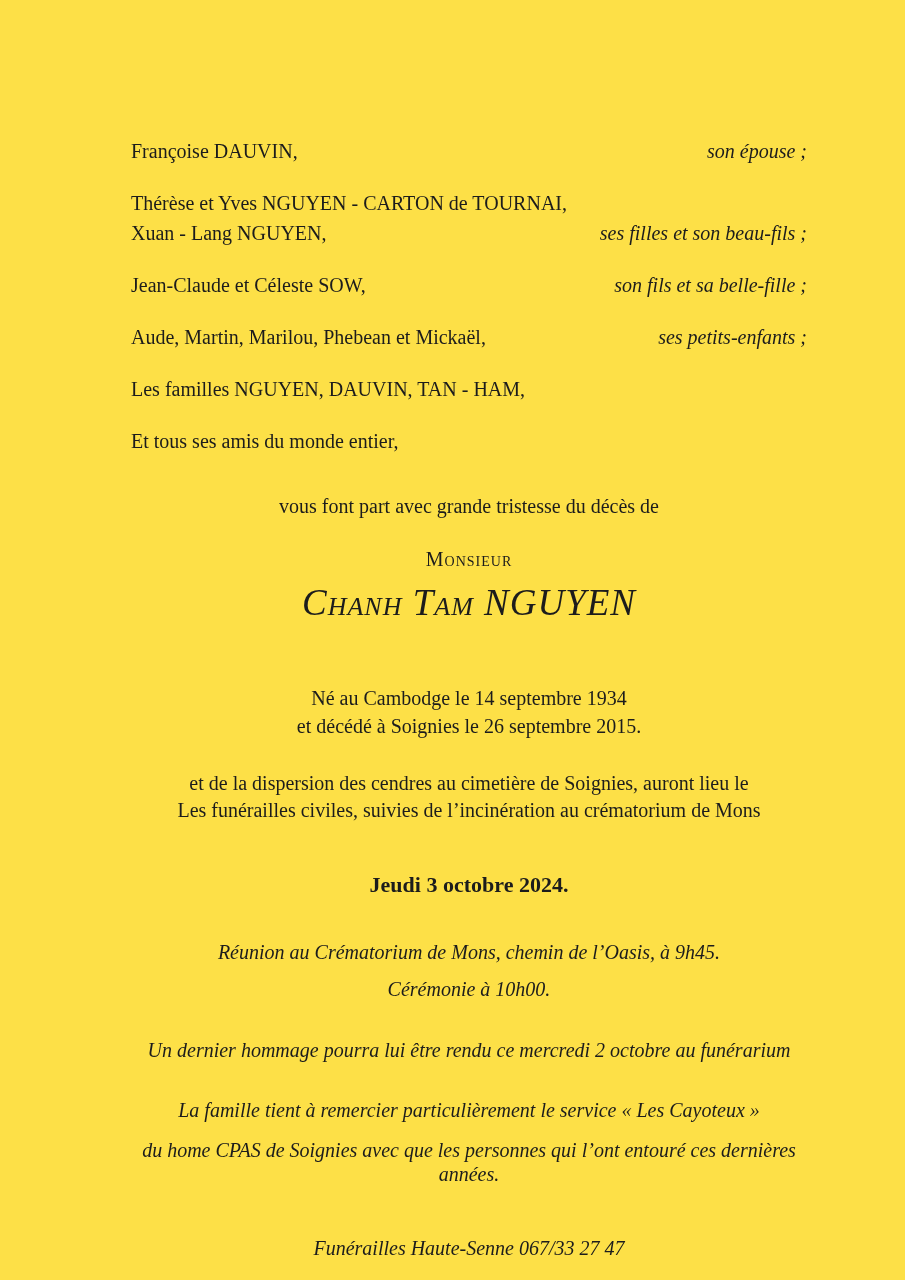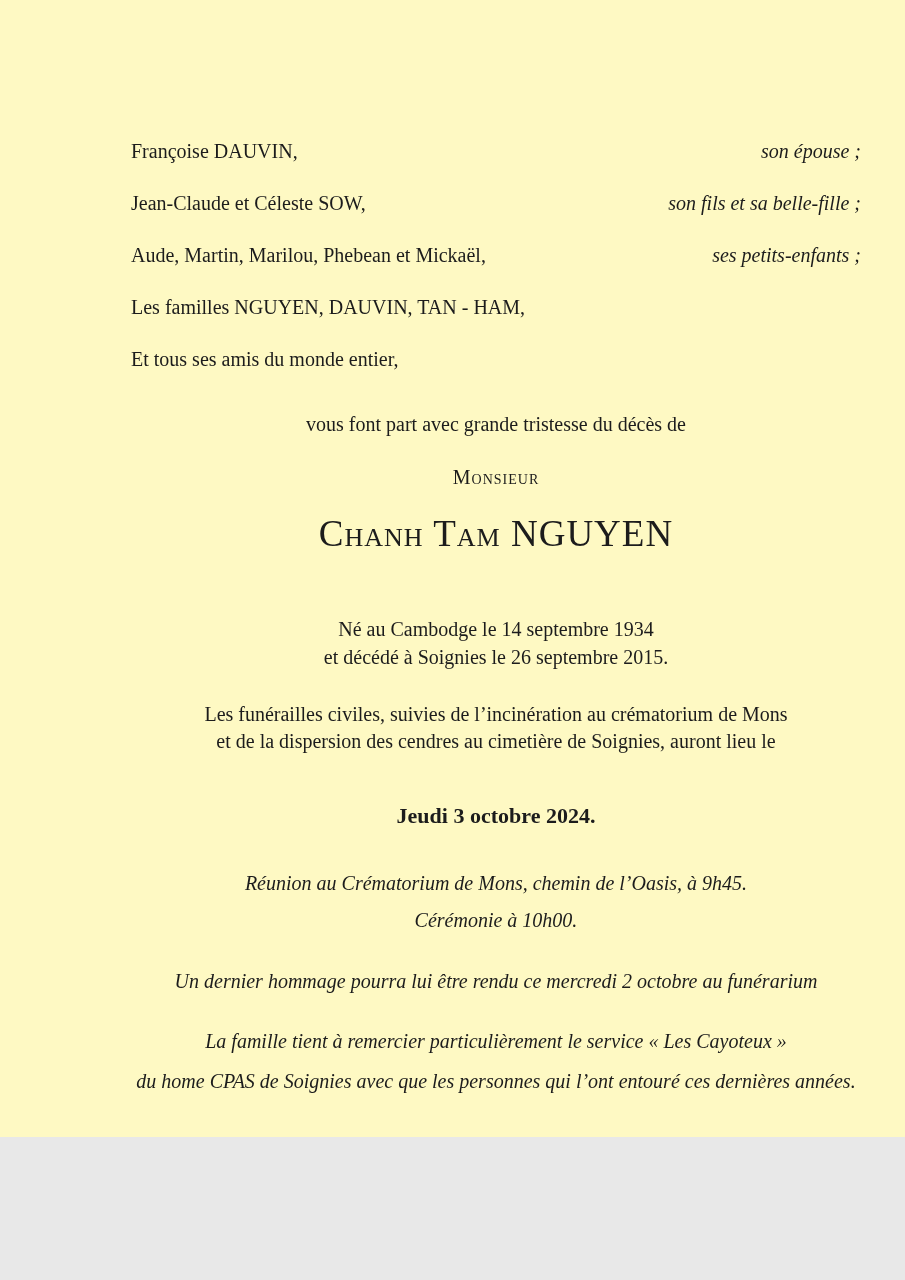--- a/index.html
+++ b/index.html
@@ -3,28 +3,28 @@
 <meta charset="utf-8">
 <style>
   html, body {
     margin: 0;
     padding: 0;
     background: #e8e8e8;
   }
   .page {
     position: relative;
     width: 905px;
-    height: 1137px;
+    height: 1280px;
     margin: 0 auto;
-    background: #fef9c3;
+    background: #fde047;
     color: #1c1c1c;
     font-family: "Liberation Serif", "DejaVu Serif", serif;
     font-size: 20px;
     box-sizing: border-box;
-    padding: 136px 44px 0 131px;
+    padding: 136px 98px 0 131px;
     overflow: hidden;
   }
   .family-row {
     display: flex;
     justify-content: space-between;
     align-items: flex-end;
     margin-bottom: 22px;
   }
   .family-names .name-line {
     line-height: 30px;
@@ -42,25 +42,26 @@
     line-height: 28px;
   }
   .title-line {
     margin-top: 22px;
     font-variant: small-caps;
     font-size: 20px;
     letter-spacing: 1px;
     line-height: 34px;
   }
   .name-big {
-    margin-top: 19px;
+    margin-top: 6px;
     font-variant: small-caps;
     font-size: 37px;
     letter-spacing: 1px;
     line-height: 42px;
+    font-style: italic;
   }
   .birth-block {
     margin-top: 60px;
     line-height: 28px;
     text-align: center;
   }
   .funeral-block {
     margin-top: 30px;
     line-height: 27px;
   }
@@ -87,20 +88,27 @@
 
 <div class="page">
 
   <div class="family-row">
     <div class="family-names">
       <div class="name-line">Françoise DAUVIN,</div>
     </div>
     <div class="relation">son épouse ;</div>
   </div>
 
+  <div class="family-row">
+    <div class="family-names">
+      <div class="name-line">Thérèse et Yves NGUYEN - CARTON de TOURNAI,</div>
+      <div class="name-line">Xuan - Lang NGUYEN,</div>
+    </div>
+    <div class="relation">ses filles et son beau-fils ;</div>
+  </div>
 
   <div class="family-row">
     <div class="family-names">
       <div class="name-line">Jean-Claude et Céleste SOW,</div>
     </div>
     <div class="relation">son fils et sa belle-fille ;</div>
   </div>
 
   <div class="family-row">
     <div class="family-names">
@@ -125,22 +133,22 @@
     <div class="announce-line">vous font part avec grande tristesse du décès de</div>
     <div class="title-line">Monsieur</div>
     <div class="name-big">Chanh Tam NGUYEN</div>
 
     <div class="birth-block">
       <div>Né au Cambodge le 14 septembre 1934</div>
       <div>et décédé à Soignies le 26 septembre 2015.</div>
     </div>
 
     <div class="funeral-block">
+      <div>et de la dispersion des cendres au cimetière de Soignies, auront lieu le</div>
       <div>Les funérailles civiles, suivies de l’incinération au crématorium de Mons</div>
-      <div>et de la dispersion des cendres au cimetière de Soignies, auront lieu le</div>
     </div>
 
     <div class="date-line">Jeudi 3 octobre 2024.</div>
 
     <div class="italic-line meeting-line">Réunion au Crématorium de Mons, chemin de l’Oasis, à 9h45.</div>
     <div class="italic-line ceremony-line">Cérémonie à 10h00.</div>
 
     <div class="italic-line tribute-line1">Un dernier hommage pourra lui être rendu ce mercredi 2 octobre au funérarium</div>
 
     <div class="italic-line thanks-line1">La famille tient à remercier particulièrement le service « Les Cayoteux »</div>

